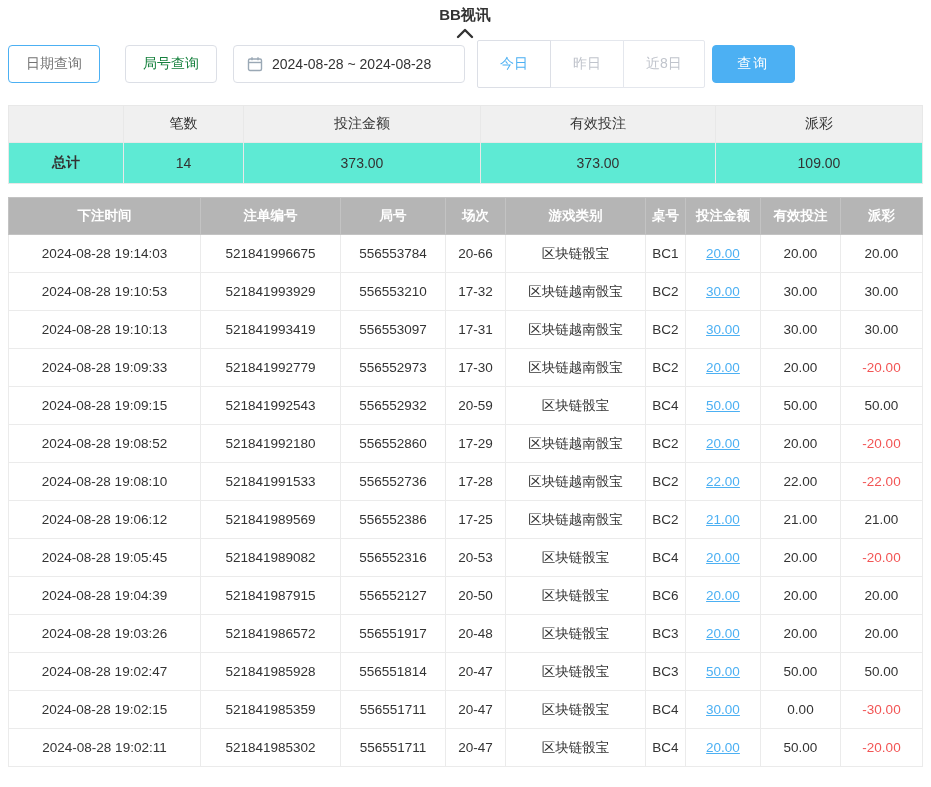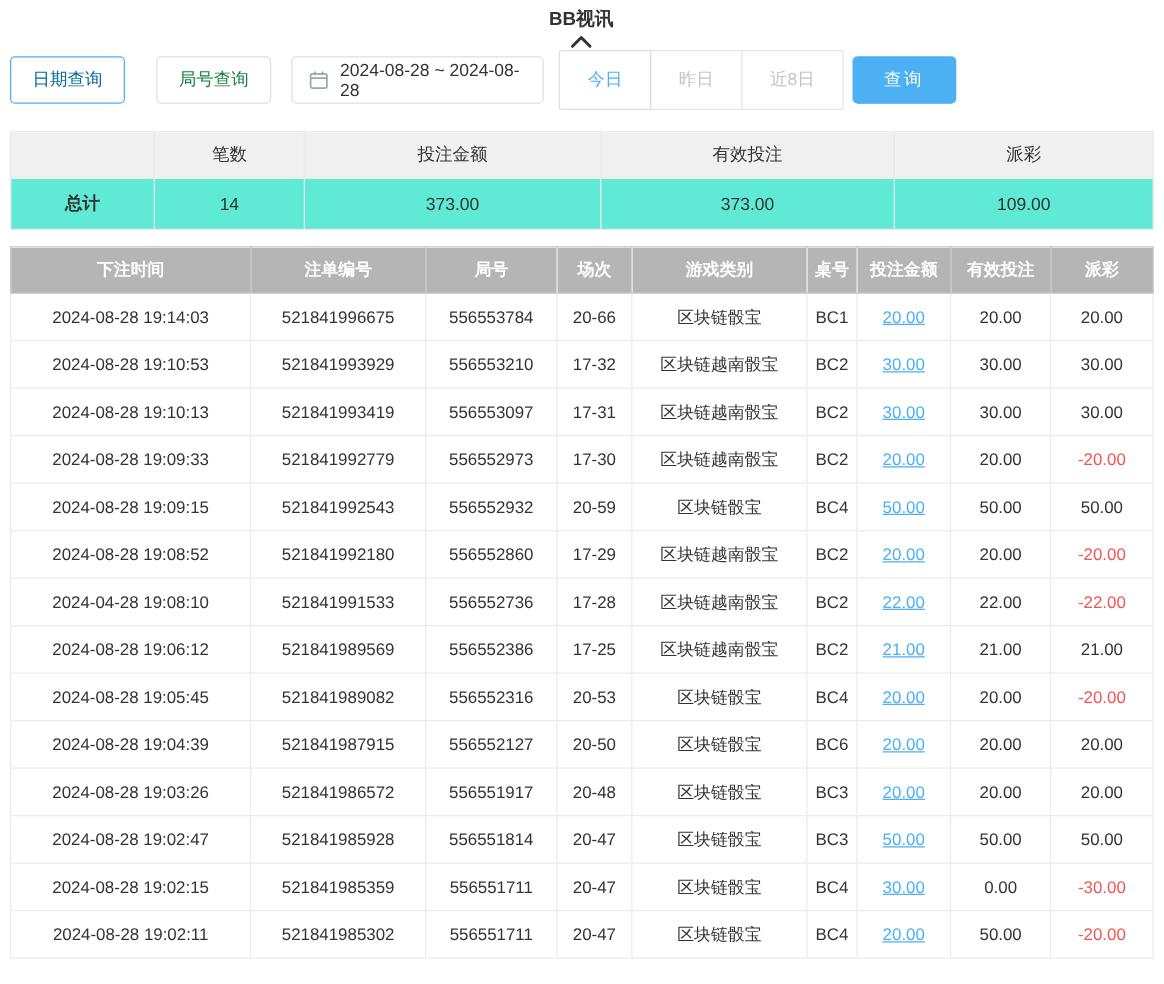--- a/index.html
+++ b/index.html
@@ -29,27 +29,27 @@
   .filter-bar { display: flex; align-items: center; margin-top: 9px; height: 38px; }
   .btn {
     height: 38px;
     border-radius: 4px;
     background: #fff;
     font-size: 14px;
     cursor: pointer;
     padding: 0 17px;
     font-family: inherit;
   }
-  .btn-blue-outline { border: 1px solid #4cb0f3; color: #0369a1; }
+  .btn-blue-outline { border: 1px solid #4cb0f3; color: #737373; }
   .btn-gray-outline { border: 1px solid #dcdfe6; color: #15803d; margin-left: 25px; }
   .date-picker {
     display: flex; align-items: center; gap: 9px;
     border: 1px solid #dcdfe6; border-radius: 4px;
     height: 38px; padding: 0 13px; margin-left: 16px;
-    width: 202px; font-size: 14px; color: #333; cursor: pointer; background: #fff;
+    width: 232px; font-size: 14px; color: #333; cursor: pointer; background: #fff;
   }
   .segment-group { display: flex; margin-left: 12px; }
   .seg {
     height: 48px; padding: 0 22px;
     border: 1px solid #e4e7ed; background: #fff;
     color: #c0c4cc; font-size: 14px; cursor: pointer; font-family: inherit;
     margin-left: -1px;
   }
   .seg:first-child { margin-left: 0; border-radius: 2px 0 0 2px; }
   .seg:last-child { border-radius: 0 2px 2px 0; }
@@ -235,21 +235,21 @@
           <td>521841992180</td>
           <td>556552860</td>
           <td>17-29</td>
           <td>区块链越南骰宝</td>
           <td>BC2</td>
           <td><a class="bet-link">20.00</a></td>
           <td>20.00</td>
           <td class="negative">-20.00</td>
         </tr>
         <tr>
-          <td>2024-04-28 19:08:10</td>
+          <td>2024-08-28 19:08:10</td>
           <td>521841991533</td>
           <td>556552736</td>
           <td>17-28</td>
           <td>区块链越南骰宝</td>
           <td>BC2</td>
           <td><a class="bet-link">22.00</a></td>
           <td>22.00</td>
           <td class="negative">-22.00</td>
         </tr>
         <tr>

